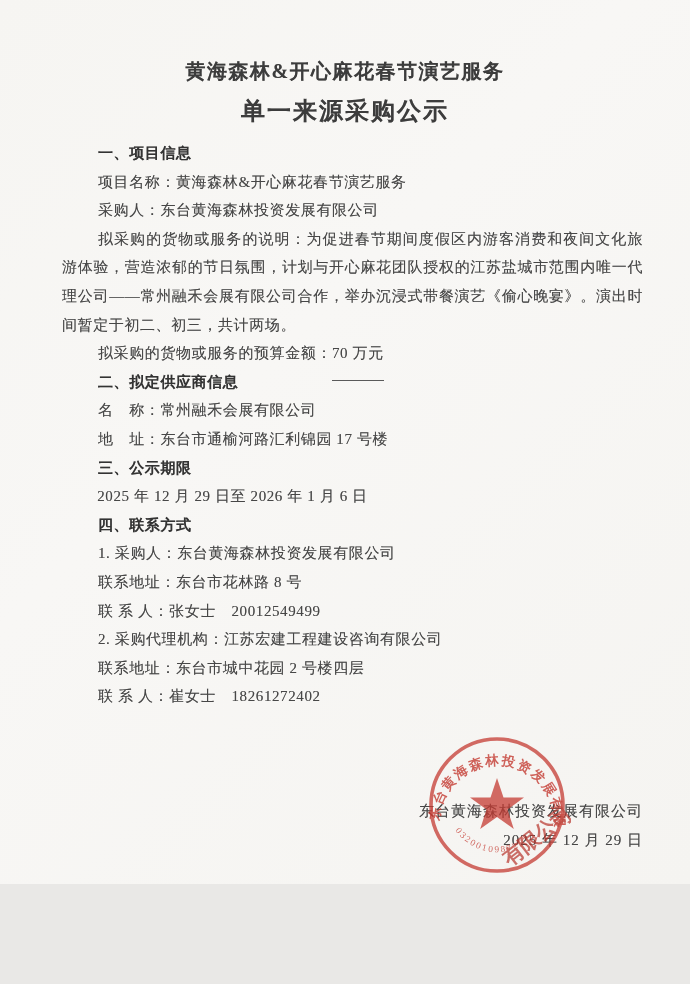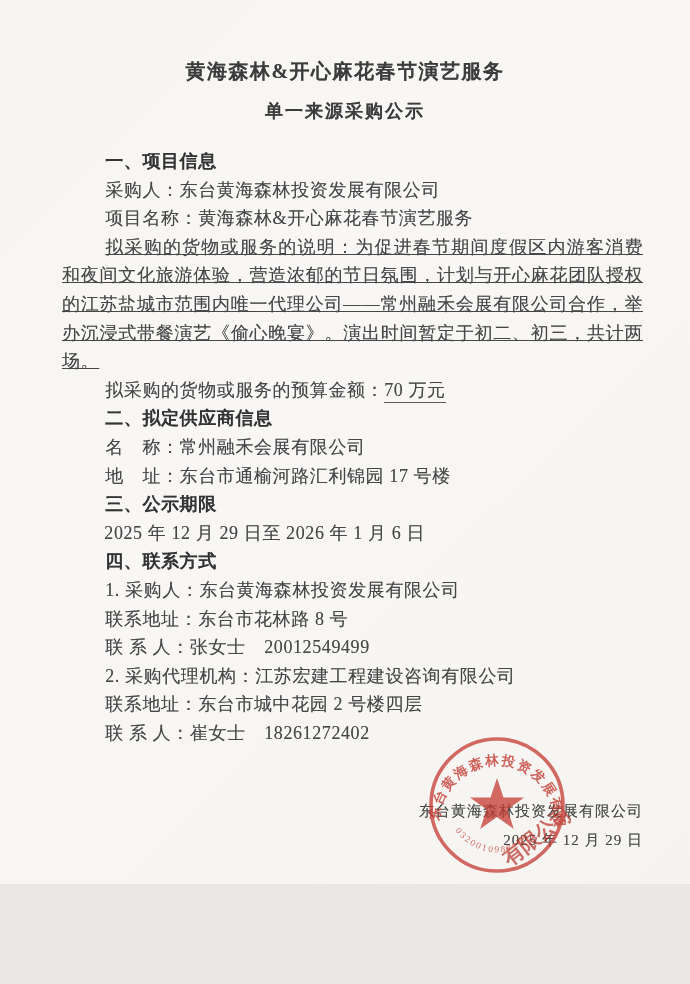--- a/index.html
+++ b/index.html
@@ -23,51 +23,50 @@
     font-size: 20px;
     line-height: 26px;
     font-weight: bold;
     color: #3c3c3c;
     letter-spacing: 1.5px;
     text-shadow: 0 0 0.6px rgba(60,60,60,.55);
   }
   .doc-subtitle {
     margin-top: 15px;
     text-align: center;
-    font-size: 18px;
+    font-size: 24px;
     line-height: 24px;
     font-weight: bold;
     color: #3c3c3c;
     letter-spacing: 2px;
     text-shadow: 0 0 0.6px rgba(60,60,60,.5);
   }
   .content {
-    margin: 24px 47px 0 62px; 
-    font-size: 18px;
+    margin: 16px 47px 0 62px; 
+    font-size: 15px;
     line-height: 28.6px;
     letter-spacing: 0.6px;
     text-align: justify;
     text-shadow: 0 0 0.5px rgba(70,70,70,.45);
   }
   .sec-heading {
     font-weight: bold;
     color: #333333;
     text-indent: 2.4em;
   }
   .line {
     text-indent: 2.4em;
   }
   .para {
     text-indent: 2.4em;
     margin: 0;
-    text-decoration: underline;
   }
   .underlined {
     border-bottom: 1px solid #5a5a5a;
-    padding-bottom: 2px;
+    padding-bottom: 19px;
     font-family: Liberation Serif, serif;
   }
   .signature {
     position: absolute;
     top: 797px;
     right: 47px;
     text-align: right;
     font-size: 15px;
     line-height: 29px;
     letter-spacing: 1px;
@@ -88,22 +87,22 @@
 <body>
 
 <div class="page">
 
   <div class="doc-title">黄海森林&amp;开心麻花春节演艺服务</div>
   <div class="doc-subtitle">单一来源采购公示</div>
 
   <div class="content">
 
     <div class="sec-heading">一、项目信息</div>
+    <div class="line">项目名称：黄海森林&amp;开心麻花春节演艺服务</div>
     <div class="line">采购人：东台黄海森林投资发展有限公司</div>
-    <div class="line">项目名称：黄海森林&amp;开心麻花春节演艺服务</div>
     <p class="para">拟采购的货物或服务的说明：为促进春节期间度假区内游客消费和夜间文化旅游体验，营造浓郁的节日氛围，计划与开心麻花团队授权的江苏盐城市范围内唯一代理公司——常州融禾会展有限公司合作，举办沉浸式带餐演艺《偷心晚宴》。演出时间暂定于初二、初三，共计两场。</p>
     <div class="line"><span>拟采购的货物或服务的预算金额：</span><span class="underlined">70 万元</span></div>
 
     <div class="sec-heading">二、拟定供应商信息</div>
     <div class="line">名　称：常州融禾会展有限公司</div>
     <div class="line">地　址：东台市通榆河路汇利锦园 17 号楼</div>
 
     <div class="sec-heading">三、公示期限</div>
     <div class="line" style="text-indent:2.35em;">2025 年 12 月 29 日至 2026 年 1 月 6 日</div>
 

